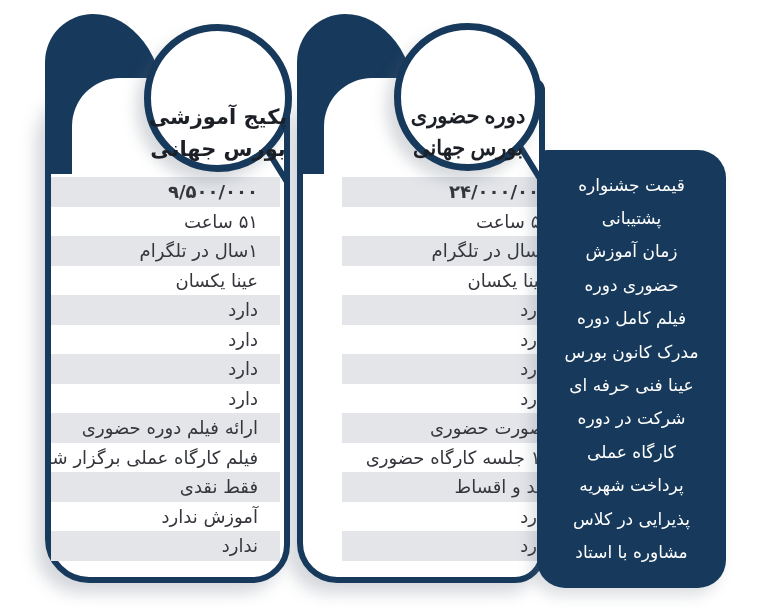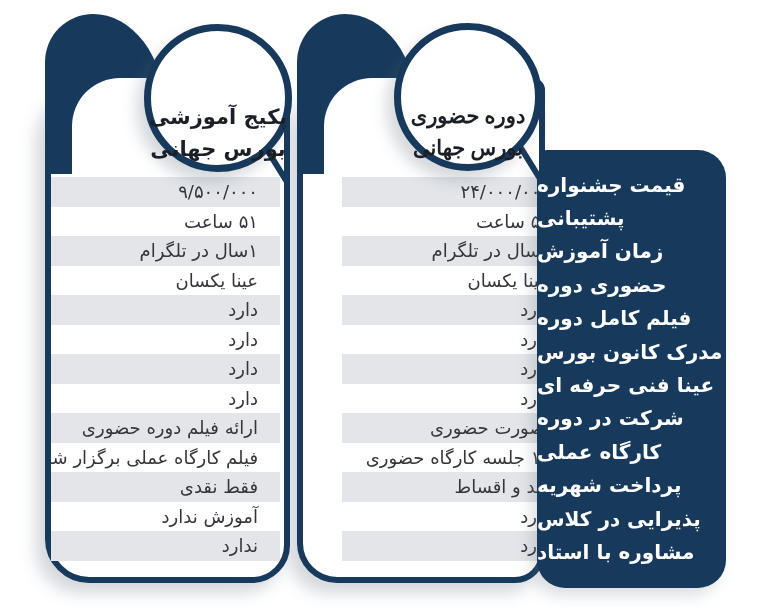--- a/index.html
+++ b/index.html
@@ -42,21 +42,21 @@
   
   .rows{position:absolute;top:177px;z-index:2;}
   .rows-a{left:303px;width:230px;padding-left:39px;}
   .rows-b{left:51px;width:229px;}
   .row{
     height:29.54px;line-height:29.54px;box-sizing:border-box;
     padding-left:10px;padding-right:22px;text-align:right;
     font-size:18px;color:var(--row_text);white-space:nowrap;overflow:hidden;
   }
   .row:nth-child(odd){background:var(--stripe);}
-  .row-price{font-weight:400;letter-spacing:1px;}
+  .row-price{font-weight:700;letter-spacing:1px;}
   
   .circle{
     position:absolute;width:148px;height:148px;box-sizing:border-box;
     background:#fff;border:7px solid var(--navy);border-radius:50%;z-index:5;
     display:flex;flex-direction:column;align-items:center;justify-content:flex-end;
     box-shadow:-8px 10px 14px rgba(96,106,120,0.25);
   }
   .circle-a{left:394px;top:23px;font-family:Liberation Serif, serif;}
   .circle-b{left:144px;top:24px;}
   .circle span{
@@ -68,22 +68,22 @@
   .tail-a{left:512px;top:138px;}
   .tail-b{left:257px;top:138px;}
   
   .panel{
     position:absolute;left:537px;top:150px;width:189px;height:438px;box-sizing:border-box;
     background:var(--navy);border-radius:10px 28px 28px 28px;z-index:3;
     display:flex;flex-direction:column;justify-content:center;
     box-shadow:-6px 8px 14px rgba(101,112,128,0.22);
   }
   .panel-line{
-    height:33.4px;line-height:33.4px;text-align:left;white-space:nowrap;
-    color:var(--panel_text);font-weight:700;font-size:20px;
+    height:33.4px;line-height:33.4px;text-align:center;white-space:nowrap;
+    color:var(--panel_text);font-weight:400;font-size:17px;
   }
 </style>
 </head>
 <body>
 
 <div class="stage">
 
   <div class="card card-a"></div>
   <div class="blob blob-a"></div>
   <div class="arch arch-a"></div>

